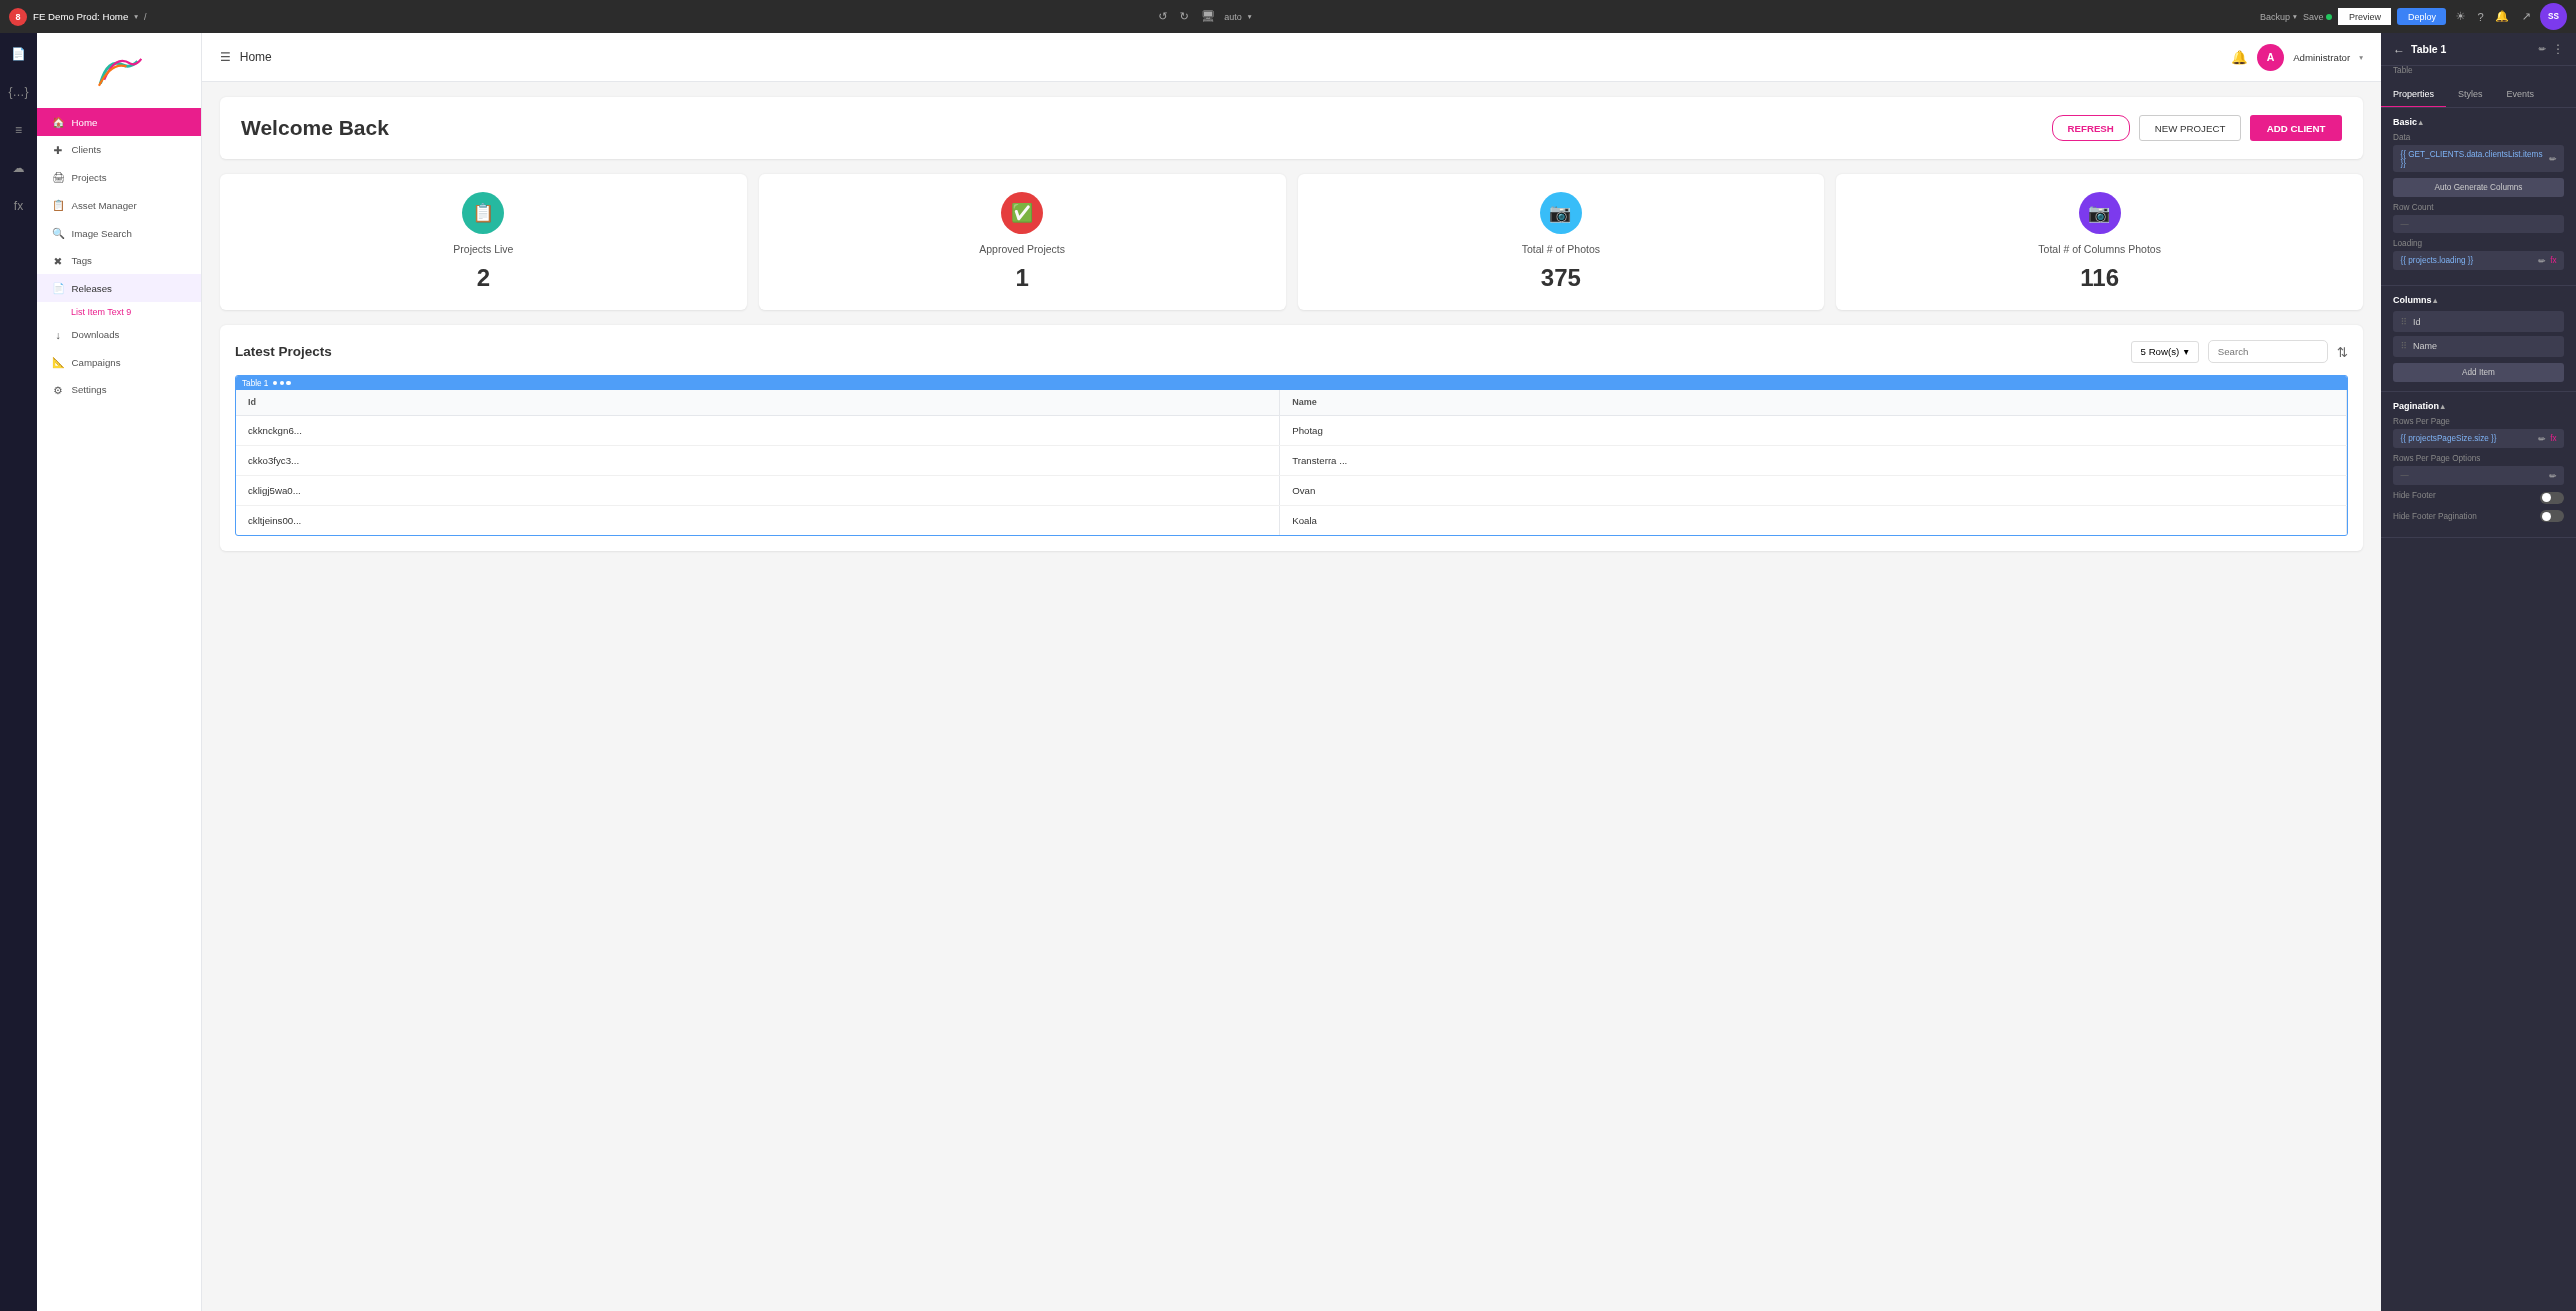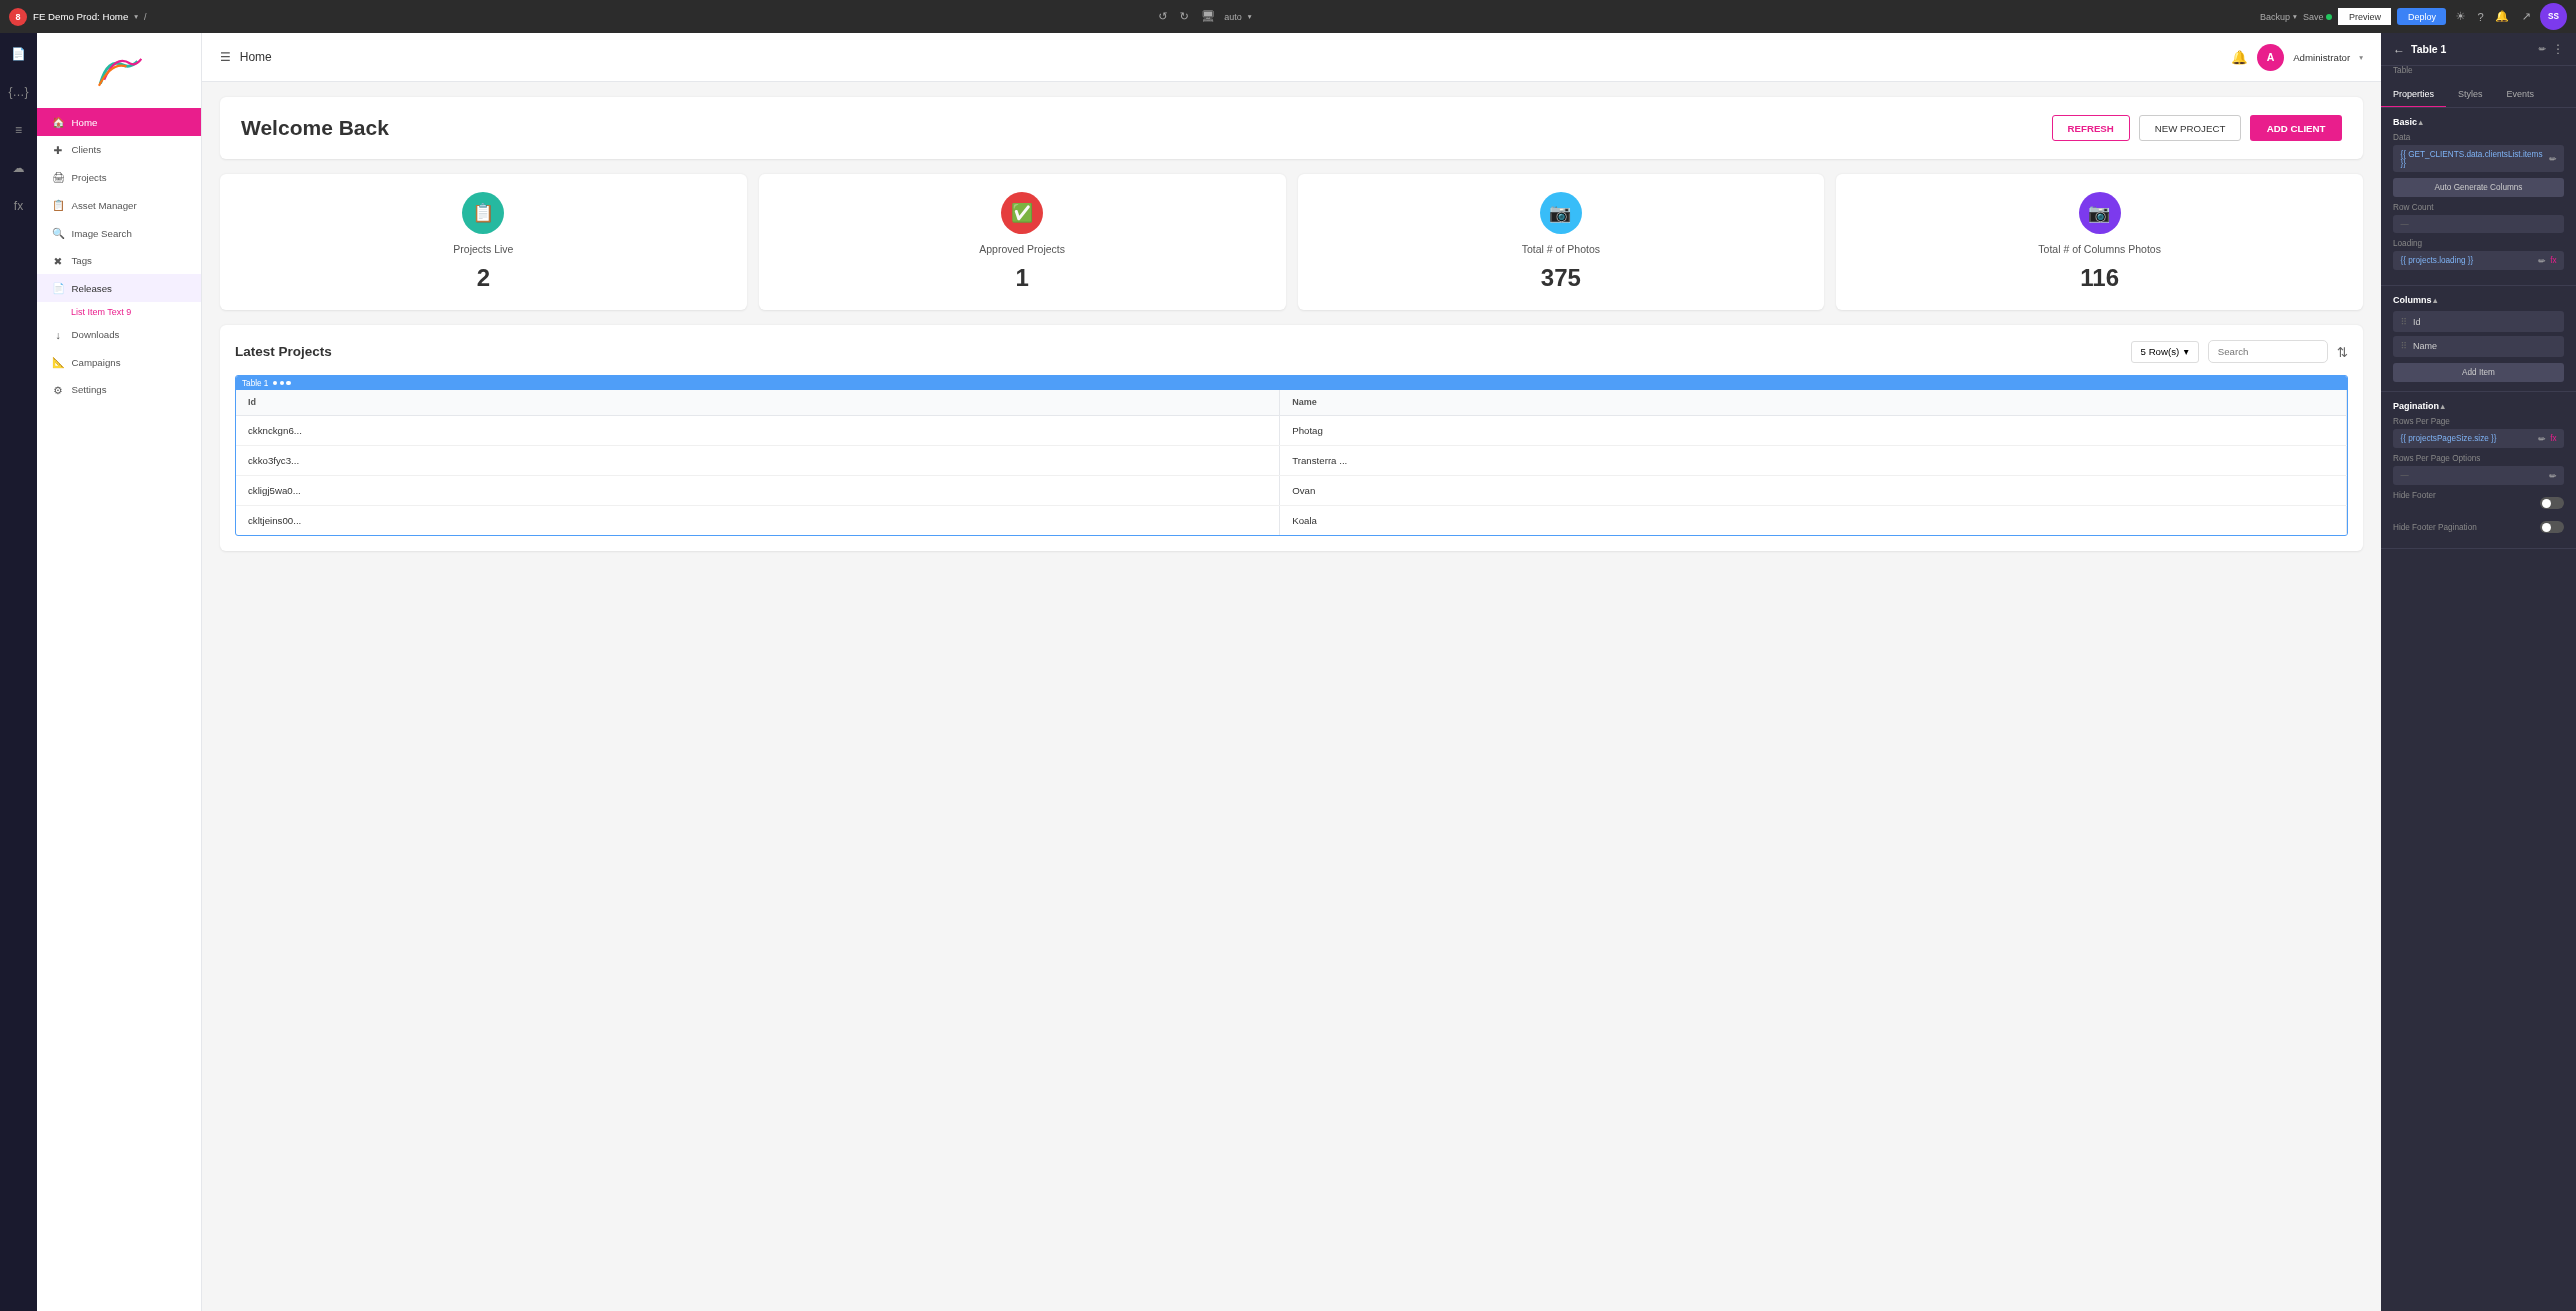--- a/index.html
+++ b/index.html
@@ -50,21 +50,21 @@
     .admin-label { font-size: 9.7px; color: #333; }
     .admin-chevron { font-size: 7.5px; color: #888; cursor: pointer; }
 
     
     .dashboard { padding: 15px 18px; }
 
     
     .welcome-section { background: #fff; border-radius: 6px; padding: 18px 21px; display: flex; align-items: center; justify-content: space-between; margin-bottom: 15px; box-shadow: 0 0.7px 2.2px rgba(0,0,0,0.08); }
     .welcome-text { font-size: 21px; font-weight: 600; color: #333; }
     .welcome-actions { display: flex; gap: 9px; }
-    .btn-refresh { background: #fff; color: #e91e8c; border: 1.1px solid #e91e8c; padding: 6px 15px; border-radius: 3px; cursor: pointer; font-size: 9.7px; font-weight: 600; }
+    .btn-refresh { background: #fff; color: #e91e8c; border: 1.1px solid #e91e8c; padding: 6px 15px; border-radius: 11px; cursor: pointer; font-size: 9.7px; font-weight: 600; }
     .btn-new-project { background: #fff; color: #333; border: 1.1px solid #ccc; padding: 6px 15px; border-radius: 3px; cursor: pointer; font-size: 9.7px; font-weight: 500; }
     .btn-add-client { background: #e91e8c; color: #fff; border: none; padding: 7.5px 16.5px; border-radius: 3px; cursor: pointer; font-size: 9.7px; font-weight: 600; }
 
     
     .stats-grid { display: grid; grid-template-columns: repeat(4, 1fr); gap: 12px; margin-bottom: 15px; }
     .stat-card { background: #fff; border-radius: 6px; padding: 18px; display: flex; flex-direction: column; align-items: center; gap: 9px; box-shadow: 0 0.7px 2.2px rgba(0,0,0,0.08); }
     .stat-icon-circle { width: 42px; height: 42px; border-radius: 50%; display: flex; align-items: center; justify-content: center; font-size: 18px; color: #fff; }
     .stat-label { font-size: 10.5px; color: #555; text-align: center; }
     .stat-value { font-size: 24px; font-weight: 700; color: #333; }
 
@@ -392,21 +392,21 @@
           <span class="panel-edit-icon">✏</span>
           <span class="panel-fx-icon">fx</span>
         </div>
       </div>
       <div class="panel-label">Rows Per Page Options</div>
       <div class="panel-value-box">
         <span style="color:#666;font-size:8.2px;">—</span>
         <span class="panel-edit-icon">✏</span>
       </div>
       <div class="pagination-item">
-        <span class="panel-label" style="margin-bottom:15px;">Hide Footer</span>
+        <span class="panel-label" style="margin-bottom:4px;">Hide Footer</span>
         <div class="toggle-switch">
             <div class="toggle-knob"></div>
           </div>
       </div>
       <div class="pagination-item" style="margin-top:6px;">
         <span class="panel-label" style="margin-bottom:0;">Hide Footer Pagination</span>
         <div class="toggle-switch">
             <div class="toggle-knob"></div>
           </div>
       </div>

